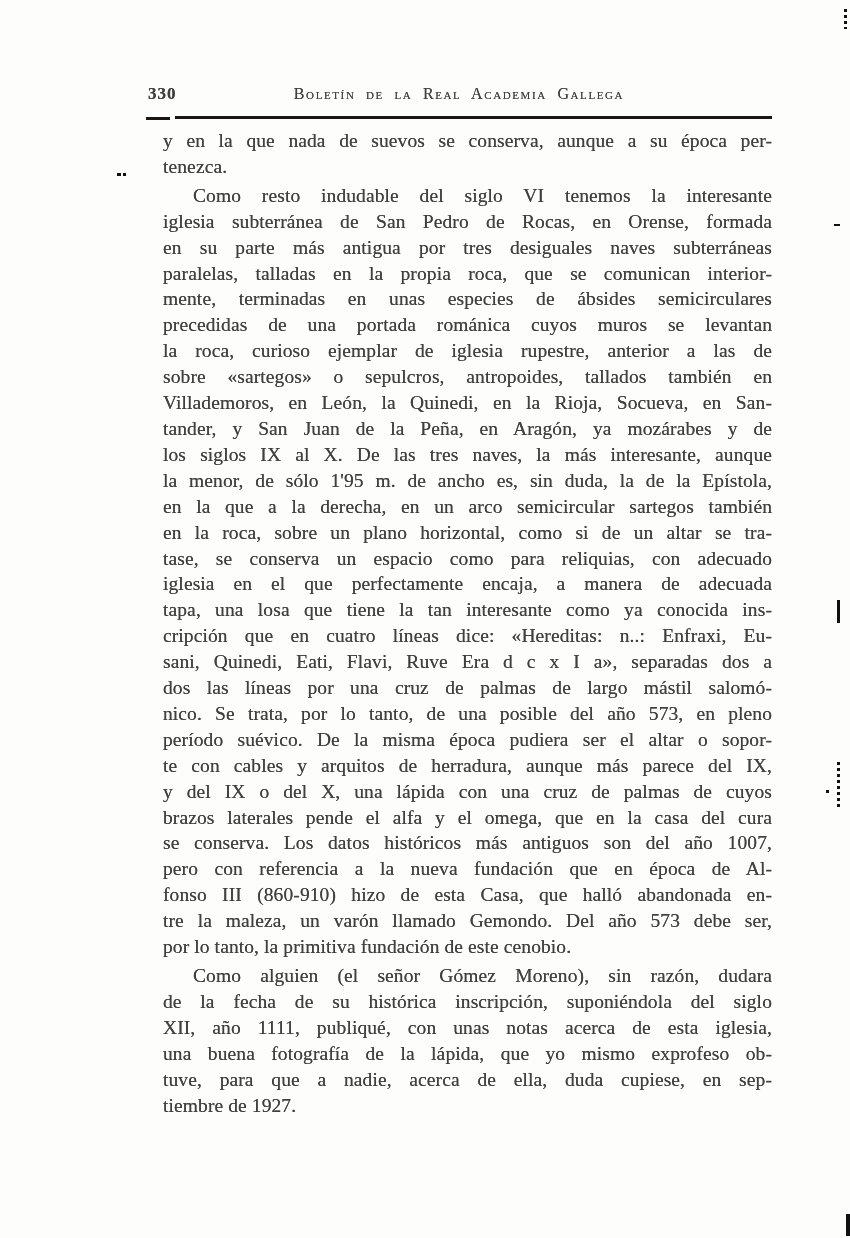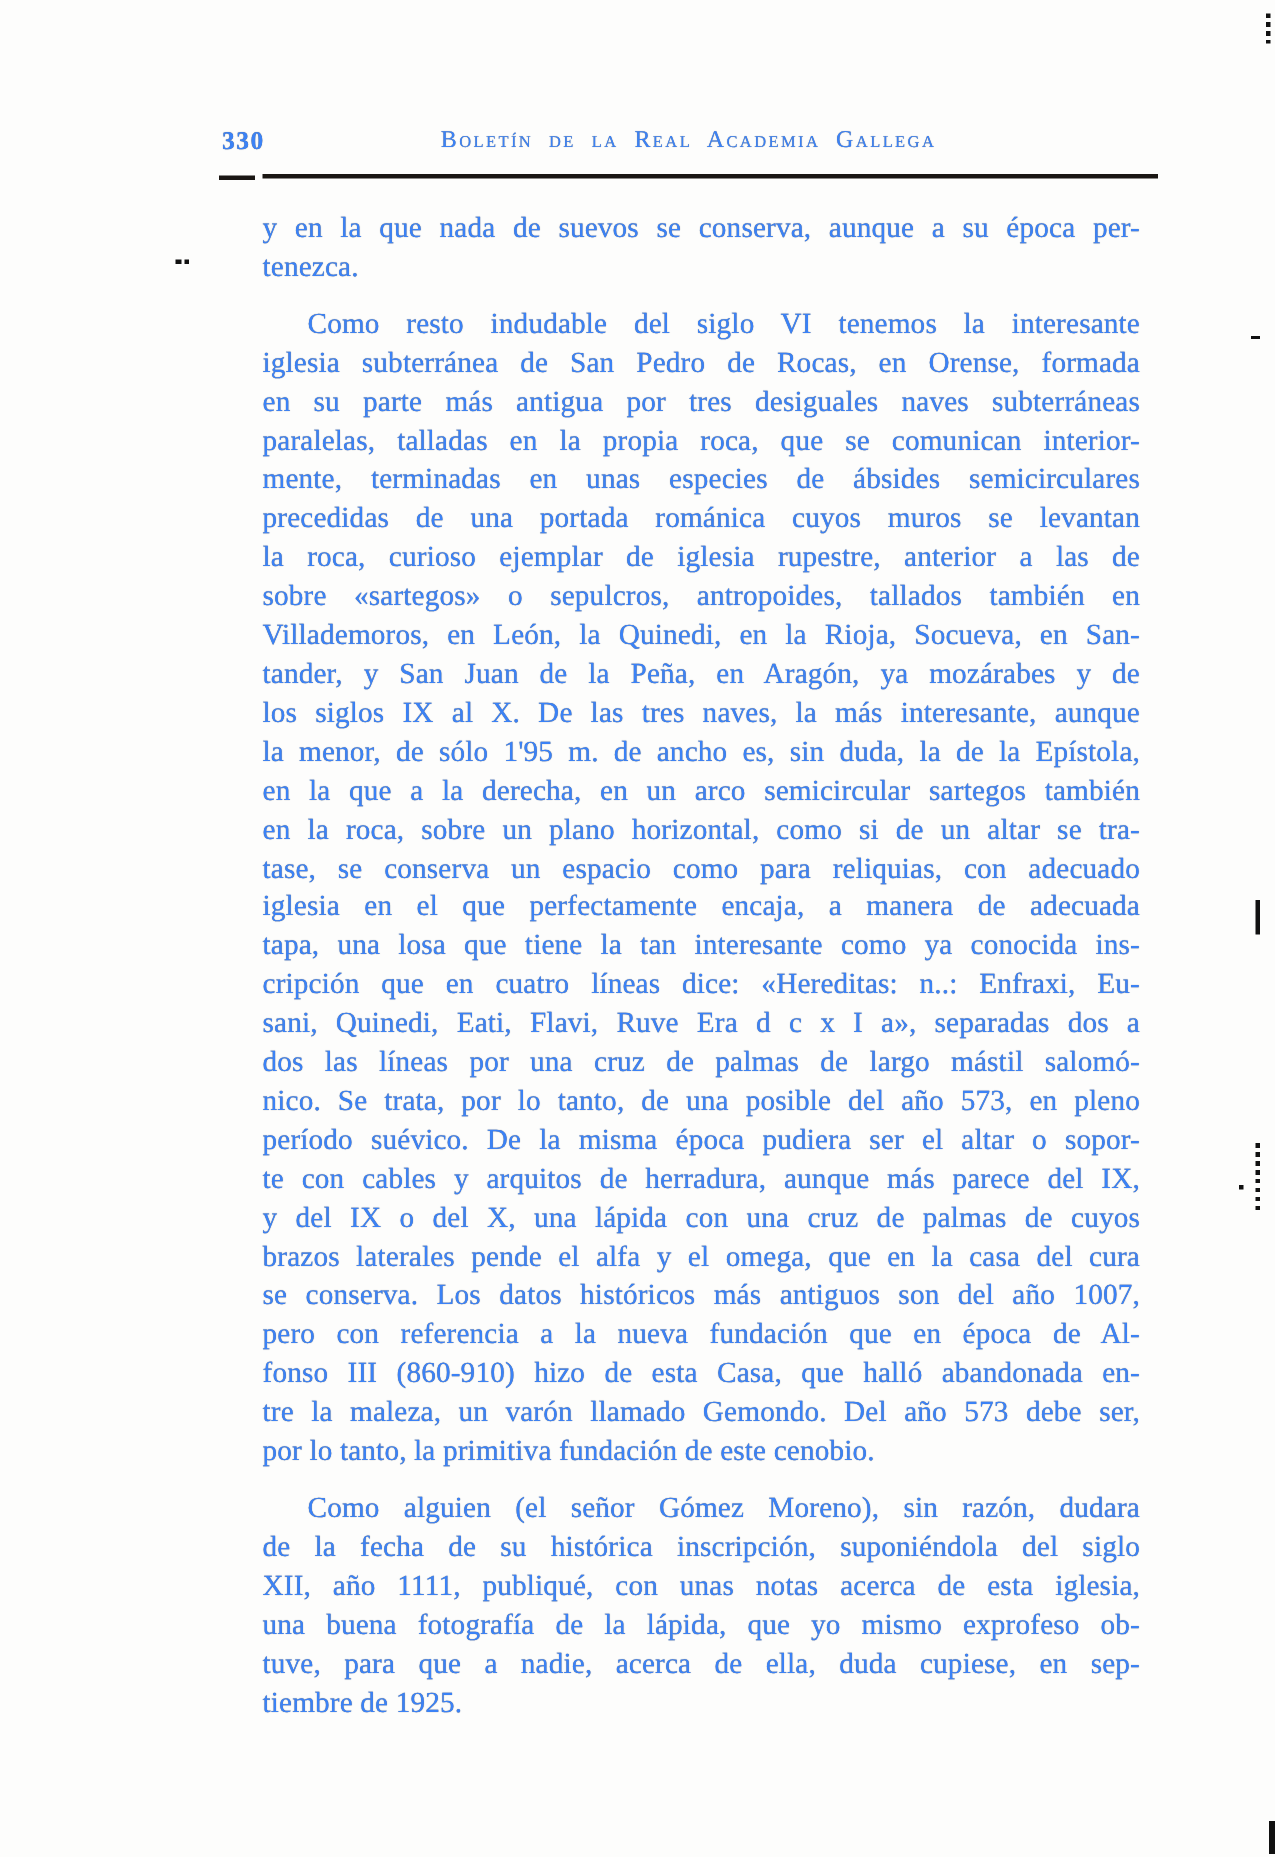--- a/index.html
+++ b/index.html
@@ -7,21 +7,21 @@
     padding: 0;
     background: #e9e9e9;
   }
   .scan-page {
     position: relative;
     width: 850px;
     height: 1238px;
     background: #fdfdfc;
     overflow: hidden;
     font-family: "Liberation Serif", "DejaVu Serif", serif;
-    color: #3b82f6;
+    color: #404040;
   }
   
   .page-header {
     position: absolute;
     left: 146px;
     top: 84px;
     width: 626px;
     height: 24px;
   }
   .page-number {
@@ -67,21 +67,21 @@
   .text-block {
     position: absolute;
     left: 163px;
     top: 128px;
     width: 609px;
     font-size: 19.5px;
     line-height: 25.9px;
     text-shadow: 0 0 0.55px rgba(20,16,12,0.65);
     letter-spacing: 0.1px;
   }
-  .para { margin: 12px; }
+  .para { margin: 0; }
   .para + .para { margin-top: 3px; }
   .line {
     text-align: justify;
     text-align-last: justify;
     white-space: normal;
   }
   .line.last { text-align-last: left; }
   .para.indent .line:first-child { padding-left: 30px; }
   
   .speck { position: absolute; background: #111; }
@@ -138,21 +138,21 @@
         <div class="line">fonso III (860-910) hizo de esta Casa, que halló abandonada en-</div>
         <div class="line">tre la maleza, un varón llamado Gemondo. Del año 573 debe ser,</div>
         <div class="line last">por lo tanto, la primitiva fundación de este cenobio.</div>
       </div>
       <div class="para indent">
         <div class="line">Como alguien (el señor Gómez Moreno), sin razón, dudara</div>
         <div class="line">de la fecha de su histórica inscripción, suponiéndola del siglo</div>
         <div class="line">XII, año 1111, publiqué, con unas notas acerca de esta iglesia,</div>
         <div class="line">una buena fotografía de la lápida, que yo mismo exprofeso ob-</div>
         <div class="line">tuve, para que a nadie, acerca de ella, duda cupiese, en sep-</div>
-        <div class="line last">tiembre de 1925.</div>
+        <div class="line last">tiembre de 1927.</div>
       </div>
     </div>
 
   <div class="speck-dotted" style="left:844px; top:9px;  width:3px; height:20px;"></div>
   <div class="speck" style="left:117px; top:173px; width:4px; height:3px;"></div>
   <div class="speck" style="left:123px; top:173px; width:3px; height:3px;"></div>
   <div class="speck" style="left:834px; top:224px; width:6px; height:2px;"></div>
   <div class="speck" style="left:837px; top:600px; width:3px; height:23px;"></div>
   <div class="speck-dotted" style="left:837px; top:762px; width:3px; height:46px;"></div>
   <div class="speck" style="left:826px; top:790px; width:3px; height:3px;"></div>

